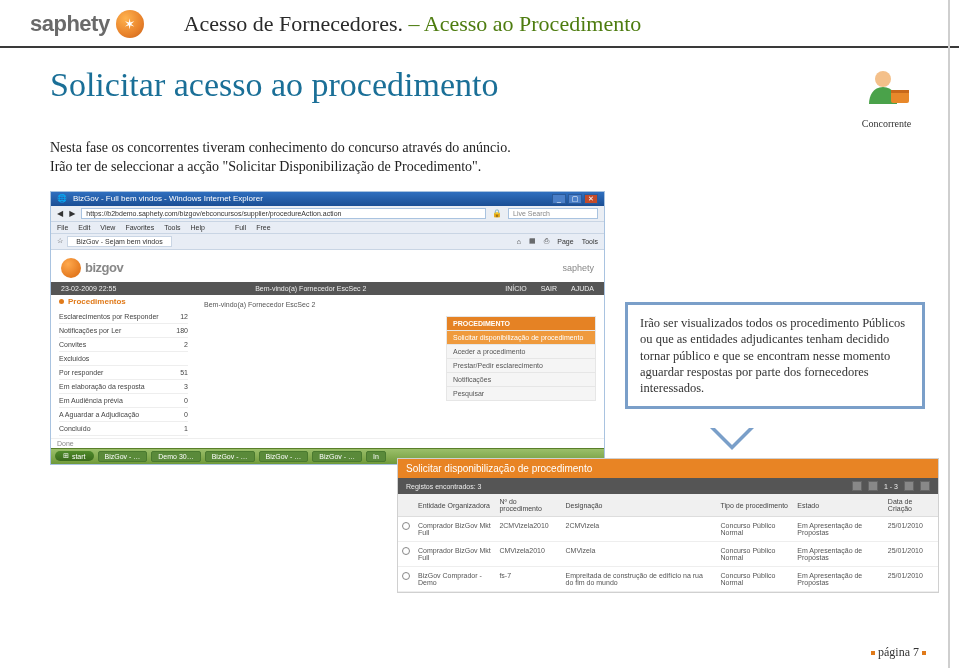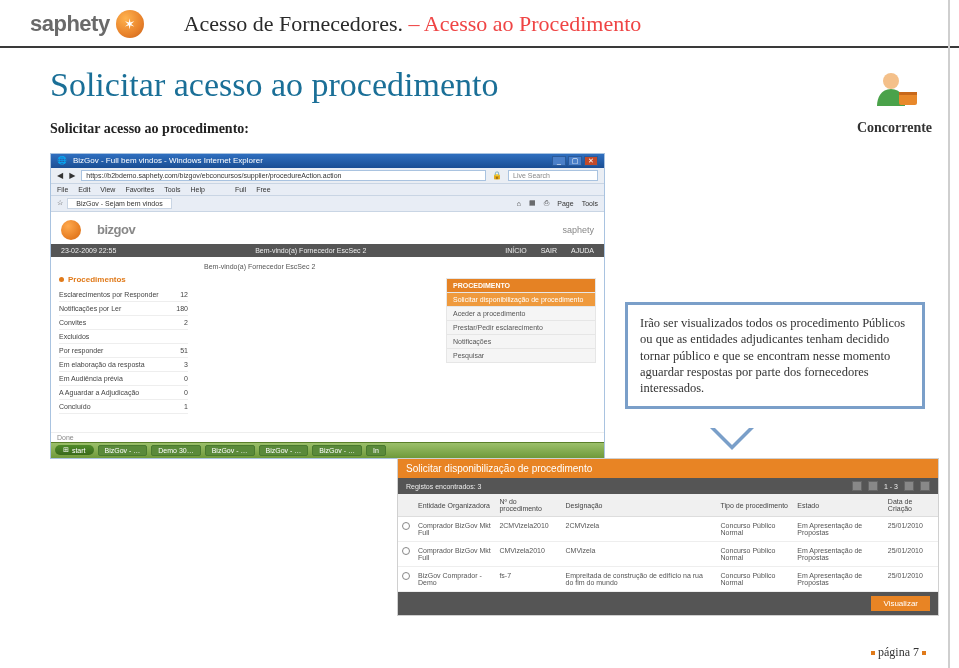--- a/index.html
+++ b/index.html
@@ -38,32 +38,32 @@
     justify-content: center;
     color: #fff;
     font-size: 14px;
   }
   .doc-title {
     font-family: Georgia, 'Times New Roman', serif;
     font-size: 22px;
     color: #2a2a2a;
   }
   .doc-title .sub {
-    color: #ef4444;
+    color: #4d7c0f;
   }
   .divider {
     border: none;
     border-top: 2px solid #3a3a3a;
     margin: 2px 0 0 0;
   }
   .main-row {
     display: flex;
-    padding: 18px 22px 0 50px;
+    padding: 18px 30px 0 50px;
     gap: 30px;
-    align-items: center;
+    align-items: flex-start;
   }
   .main-left {
     flex: 1;
   }
   .page-heading {
     font-family: Georgia, 'Times New Roman', serif;
     font-size: 34px;
     color: #1a6f97;
     font-weight: normal;
     margin-bottom: 16px;
@@ -83,25 +83,24 @@
     width: 85px;
   }
   .person-icon {
     width: 48px;
     height: 48px;
     position: relative;
   }
   .person-icon svg { width: 48px; height: 48px; }
   .badge-label {
     font-family: Georgia, 'Times New Roman', serif;
-    font-size: 14px;
+    font-size: 10px;
     color: #333;
     margin-top: 4px;
     text-align: center;
-    font-weight: bold;
   }
 
   
   .screenshot {
     margin: 14px 0 0 50px;
     width: 555px;
     border: 1px solid #a9c3e0;
     background: #eef2f7;
     font-family: Tahoma, Arial, sans-serif;
     font-size: 8px;
@@ -180,40 +179,40 @@
   }
   .ss-toolbar-right {
     display: flex; gap: 8px; align-items: center;
   }
   .ss-topstrip {
     display:flex; align-items:center; justify-content:space-between;
     padding:8px 10px 4px 10px;
     background:#fff;
   }
   .bizgov-logo {
-    display:flex; align-items:center; gap:16px;text-align:right;
+    display:flex; align-items:center; gap:4px;text-align:right;
   }
   .bizgov-circle {
     width:20px; height:20px; border-radius:50%;
     background: radial-gradient(circle at 35% 30%, #ffa94d, #e47a20 70%);
   }
   .bizgov-text { font-size:13px; color:#888; font-weight:bold; letter-spacing:-0.5px; }
   .saph-small { font-size:9px; color:#888; }
   .ss-darkbar {
     background:#555; color:#eee; font-size:7px;
     display:flex; align-items:center; padding:3px 10px;
     justify-content:space-between;
   }
   .ss-darkbar .right { display:flex; gap:14px; }
   .ss-content {
     display:flex; background:#fff;
   }
   .ss-sidebar {
     width:145px;
-    padding:18px 8px;
+    padding:2px 8px;
     font-size:7px;
     color:#444;
   }
   .ss-side-head {
     display:flex; align-items:center; gap:4px;
     margin-bottom:4px;
   }
   .ss-side-head .dot { width:5px;height:5px;background:#e07a1a;border-radius:50%; }
   .ss-side-head .txt { color:#e07a1a; font-weight:bold; font-size:8px; }
   .ss-side-item {
@@ -365,21 +364,22 @@
   <div class="doc-title">
     <span>Acesso de Fornecedores.</span><span class="sub"> – Acesso ao Procedimento</span>
   </div>
 </div>
 <hr class="divider">
 
 <div class="main-row">
   <div class="main-left">
     <h1 class="page-heading">Solicitar acesso ao procedimento</h1>
     <p class="body-text">
-      <span class="bold">Solicitar acesso ao procedimento:</span><br>
+      <br>
+      <span>Nesta fase os concorrentes tiveram conhecimento do concurso através do anúncio. Irão ter de seleccionar a acção "Solicitar Disponibilização de Procedimento".</span>
     </p>
   </div>
   <div class="side-badge">
     <div class="person-icon">
       <svg viewBox="0 0 48 48">
         <circle cx="20" cy="13" r="8" fill="#f4c08a"></circle>
         <path d="M20 21 C10 21 6 30 6 38 L34 38 C34 30 30 21 20 21 Z" fill="#4aa24a"></path>
         <rect x="28" y="24" width="18" height="13" rx="2" fill="#e8882a"></rect>
         <rect x="28" y="24" width="18" height="3" fill="#c8681a"></rect>
       </svg>
@@ -567,22 +567,19 @@
         <td class="radio-cell"><span class="radio-dot"></span></td>
         <td>BizGov Comprador - Demo</td>
         <td>fs-7</td>
         <td>Empreitada de construção de edifício na rua do fim do mundo</td>
         <td>Concurso Público Normal</td>
         <td>Em Apresentação de Propostas</td>
         <td>25/01/2010</td>
       </tr>
     </tbody>
   </table>
-  <div class="tb-footer">
-    <button class="btn-viz">Visualizar</button>
-  </div>
 </div>
 
 <div class="page-num">
   <span class="dot"></span><span>página 7</span><span class="dot"></span>
 </div>
 
 <div class="vline"></div>
 
 </body></html>

